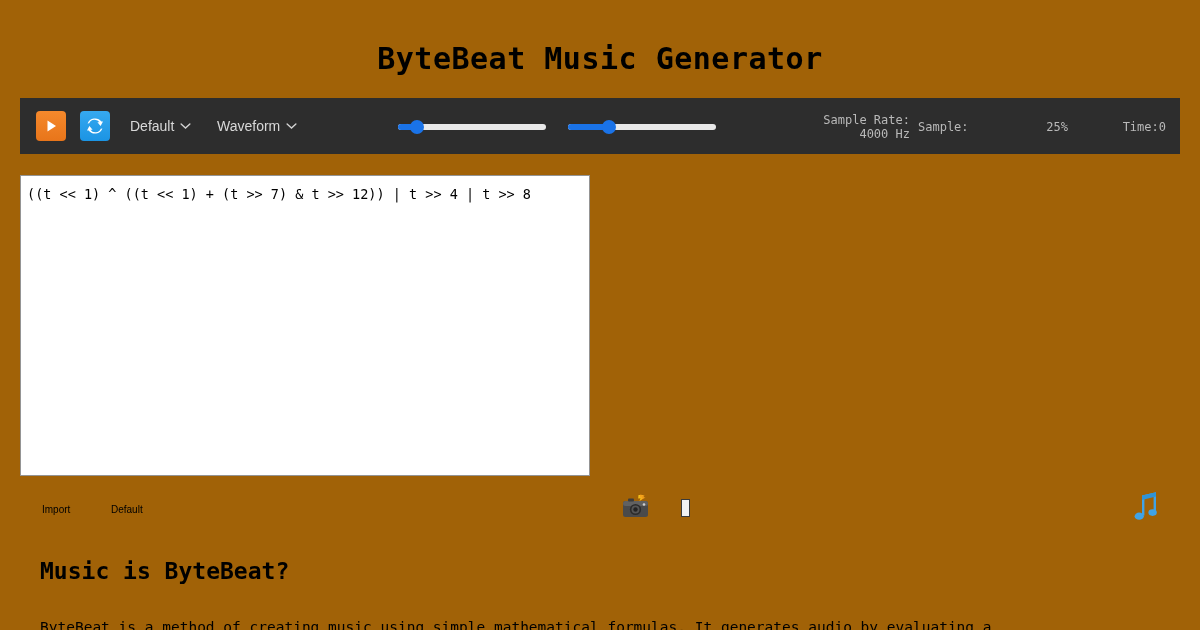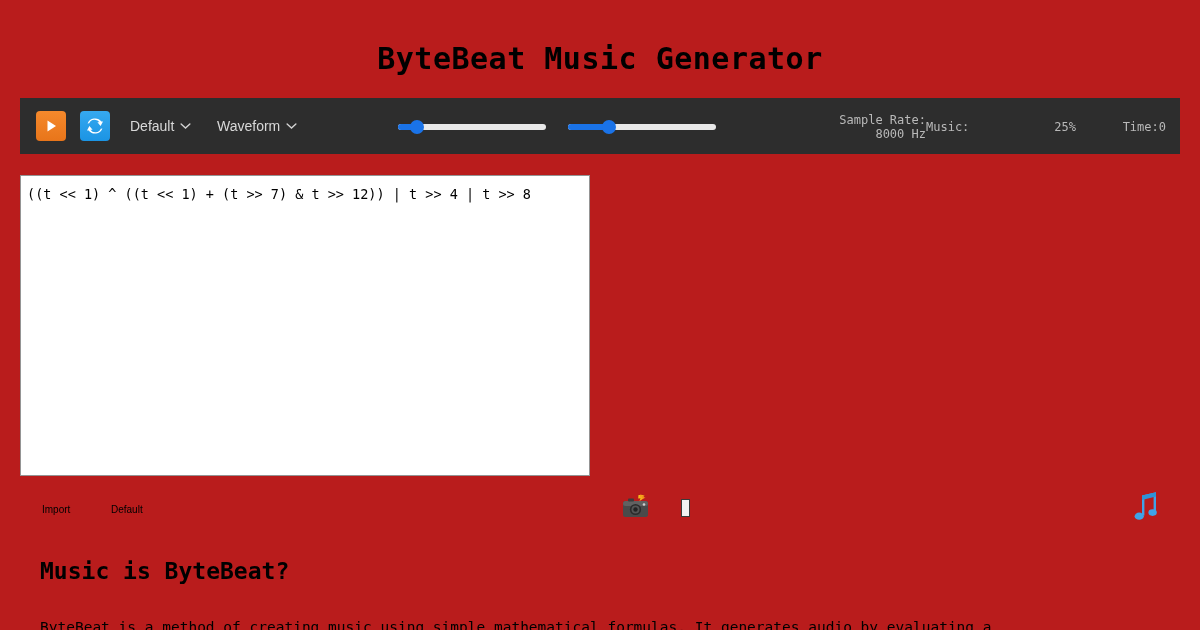--- a/index.html
+++ b/index.html
@@ -13,21 +13,21 @@
   }
   body {
     font-family: "Liberation Sans", sans-serif;
     color: #000000;
   }
 
   .page {
     position: relative;
     width: 1200px;
     height: 630px;
-    background: #b91c1c;
+    background: #a16207;
   }
 
   
   .app-title {
     position: absolute;
     left: 0;
     top: 40px;
     width: 1200px;
     text-align: center;
     font-family: "DejaVu Sans Mono", "Liberation Mono", monospace;
@@ -147,21 +147,21 @@
     transform: translateX(-7px);
   }
 
   .tb-status {
     position: absolute;
     right: 14px;
     top: 0;
     height: 58px;
     display: flex;
     align-items: center;
-    gap: 0;
+    gap: 8px;
     font-family: "DejaVu Sans Mono", "Liberation Mono", monospace;
     font-size: 12px;
     color: #b9b9b9;
   }
   .stat {
     display: flex;
     align-items: baseline;
     white-space: nowrap;
   }
   .stat-rate {
@@ -349,24 +349,24 @@
       <div class="slider" id="slider-vol">
         <div class="track"></div>
         <div class="fill" style="width: 41.44px;"></div>
         <div class="thumb" style="left: 41.44px;"></div>
       </div>
     </div>
 
     <div class="tb-status">
       <span class="stat stat-rate">
         <span>Sample Rate:</span><br>
-        <span>8000 Hz</span>
+        <span>4000 Hz</span>
       </span>
       <span class="stat stat-vol">
-        <span>Music:</span>
+        <span>Sample:</span>
         <span>25%</span>
       </span>
       <span class="stat stat-time">
         <span>Time:</span>
         <span>0</span>
       </span>
     </div>
   </div>
 
   <textarea class="code-area" spellcheck="false" placeholder="Enter ByteBeat formula" style="">((t &lt;&lt; 1) ^ ((t &lt;&lt; 1) + (t &gt;&gt; 7) &amp; t &gt;&gt; 12)) | t &gt;&gt; 4 | t &gt;&gt; 8</textarea>

